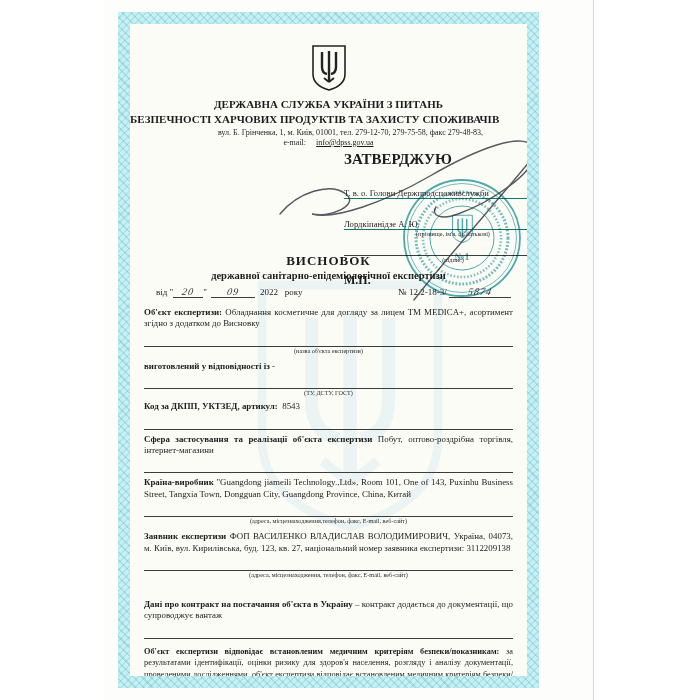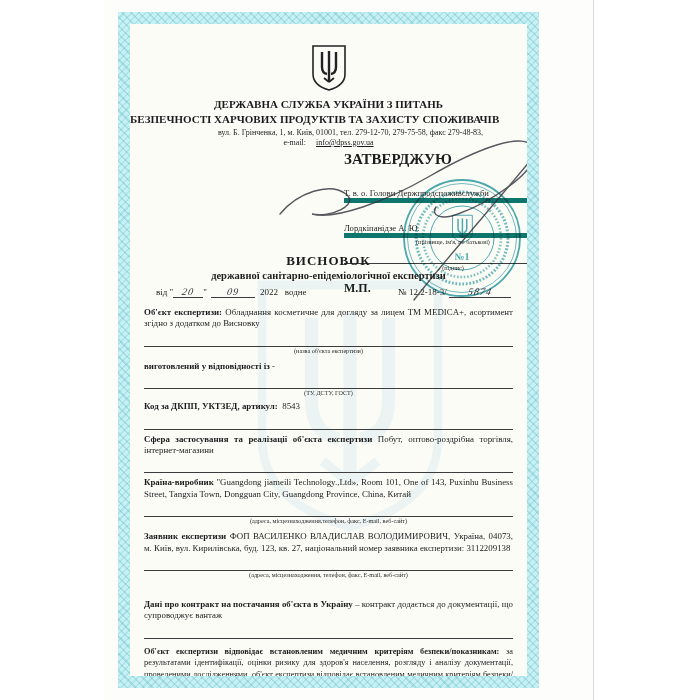--- a/index.html
+++ b/index.html
@@ -25,21 +25,21 @@
   }
   .wm{position:absolute;left:110px;top:250px;opacity:.10;}
   .emblem{position:absolute;top:20px;left:0;right:0;text-align:center;}
   .org1{position:absolute;top:74px;left:0;right:0;text-align:center;font-weight:bold;font-size:11px;}
   .org2{position:absolute;top:89px;left:0;right:0;text-align:left;font-weight:bold;font-size:11px;}
   .addr{position:absolute;top:104px;left:0;right:0;text-align:center;font-size:8px;padding-left:44px;}
   .email{position:absolute;top:114px;left:0;right:0;text-align:center;font-size:8px;}
   .email .lnk{text-decoration:underline;padding-left:8px;}
   .approve{position:absolute;left:214px;top:127px;width:218px;font-size:8.6px;}
   .approve .t{font-weight:bold;font-size:15px;margin-bottom:2px;}
-  .uline{border-bottom:5px solid #0f766e;margin-top:20px;}
+  .uline{border-bottom:1px solid #0f766e;margin-top:20px;}
   .cap{font-size:6.2px;color:#2a2a2a;text-align:center;line-height:8px;}
   .signline{height:17px;border-bottom:1px solid #3c3c3c;}
   .mp{font-weight:bold;font-size:12px;margin-top:9px;}
   .stamp{position:absolute;left:268px;top:150px;opacity:.85;mix-blend-mode:multiply;}
   .sigsvg{position:absolute;left:0;top:0;width:440px;height:652px;pointer-events:none;}
   .title{position:absolute;top:229px;left:0;right:0;text-align:center;font-weight:bold;font-size:13px;letter-spacing:1px;}
   .subtitle{position:absolute;top:246px;left:0;right:0;text-align:center;font-weight:bold;font-size:10.5px;}
   .daterow{position:absolute;top:262px;left:26px;right:16px;font-size:9px;display:flex;justify-content:space-between;}
   .slot{display:inline-block;border-bottom:1px solid #3c3c3c;text-align:center;}
   .hand{font-style:italic;letter-spacing:1px;color:#2f2f38;font-size:10px;transform:skewX(-10deg);display:inline-block;}
@@ -121,21 +121,21 @@
     </svg>
 
     <div class="title">ВИСНОВОК</div>
     <div class="subtitle">державної санітарно-епідеміологічної експертизи</div>
 
     <div class="daterow">
       <span>
         <span>від "</span><span class="slot" style="min-width:30px;"><span class="hand">20</span></span><span>"</span>&nbsp;
         <span class="slot" style="min-width:44px;"><span class="hand">09</span></span>&nbsp;
         <span>2022</span>&nbsp;&nbsp;
-        <span>водне</span>
+        <span>року</span>
       </span>
       <span>
         <span>№ 12.2-18-3/</span>
         <span class="slot" style="min-width:62px;"><span class="hand">5874</span></span>
       </span>
     </div>
 
     <div class="form">
 
       <div class="row ul">

